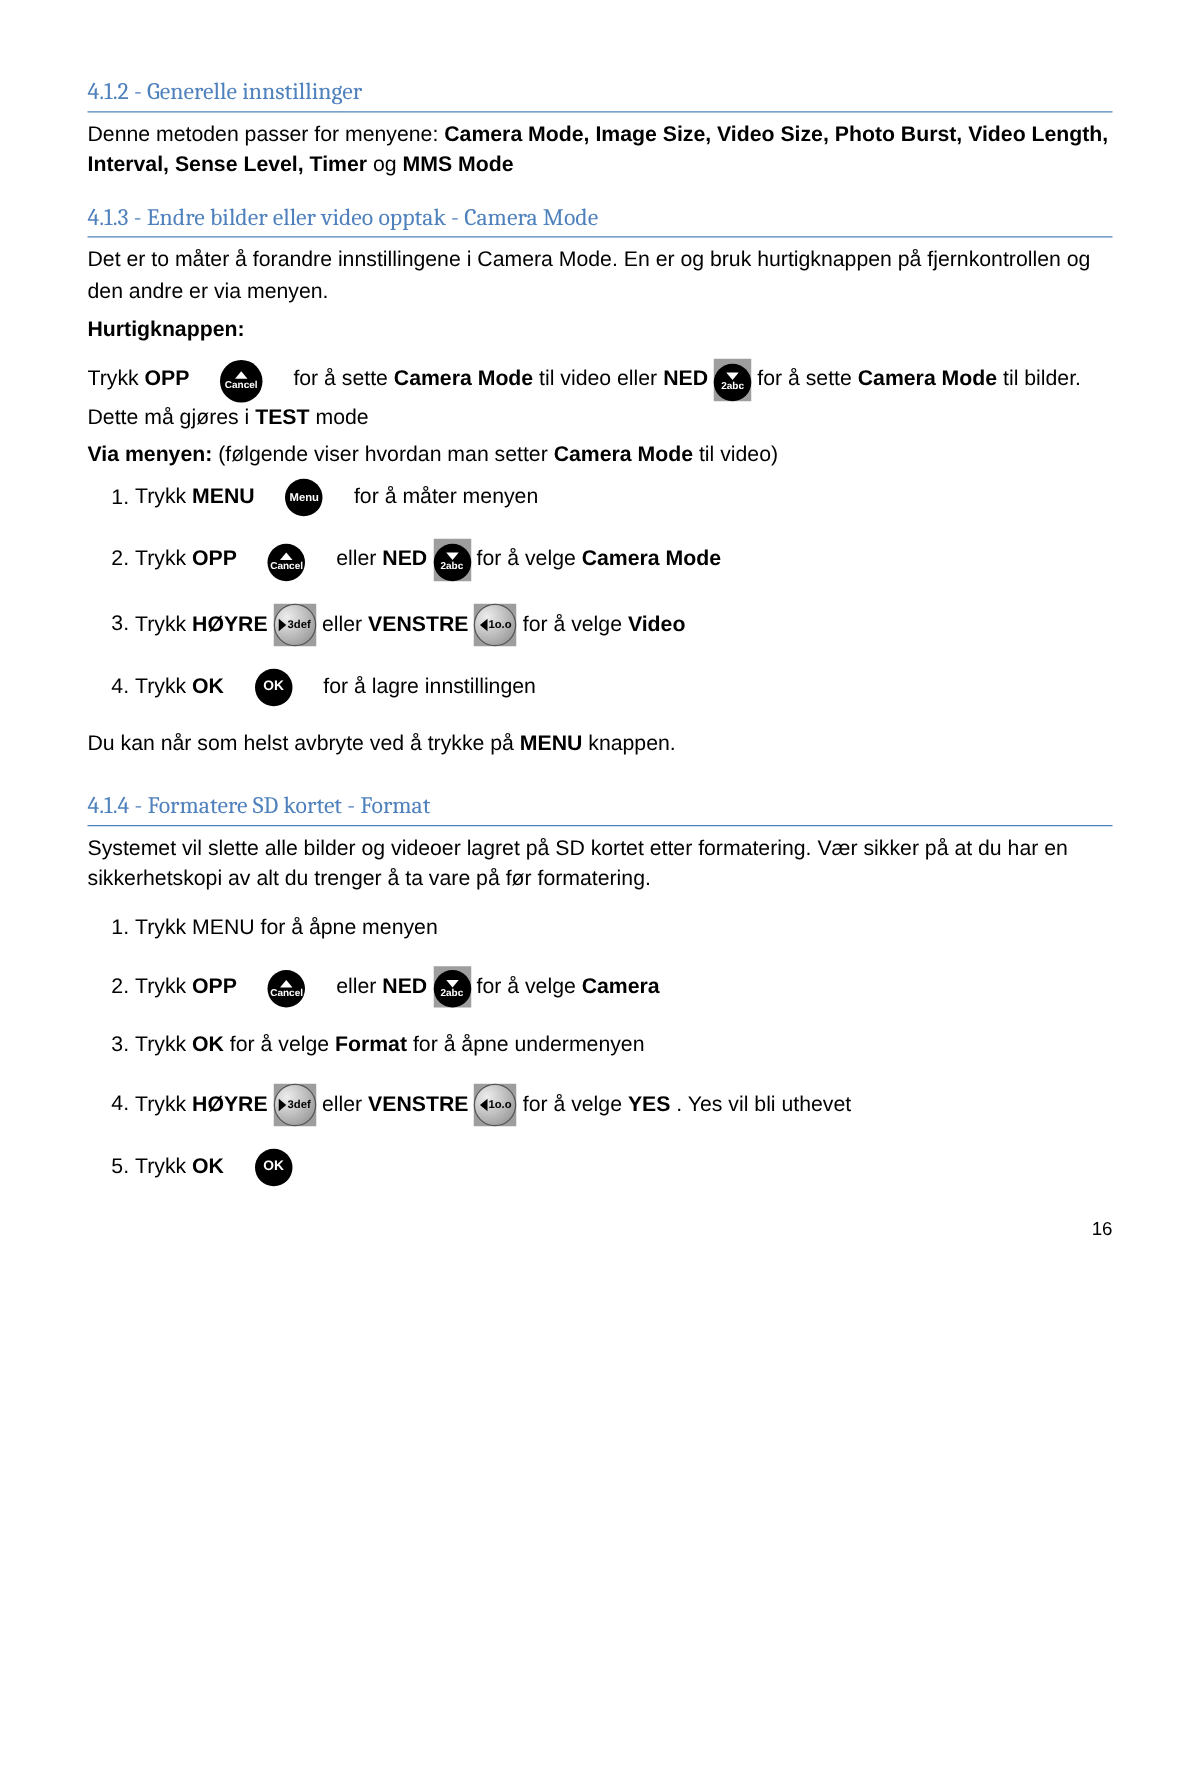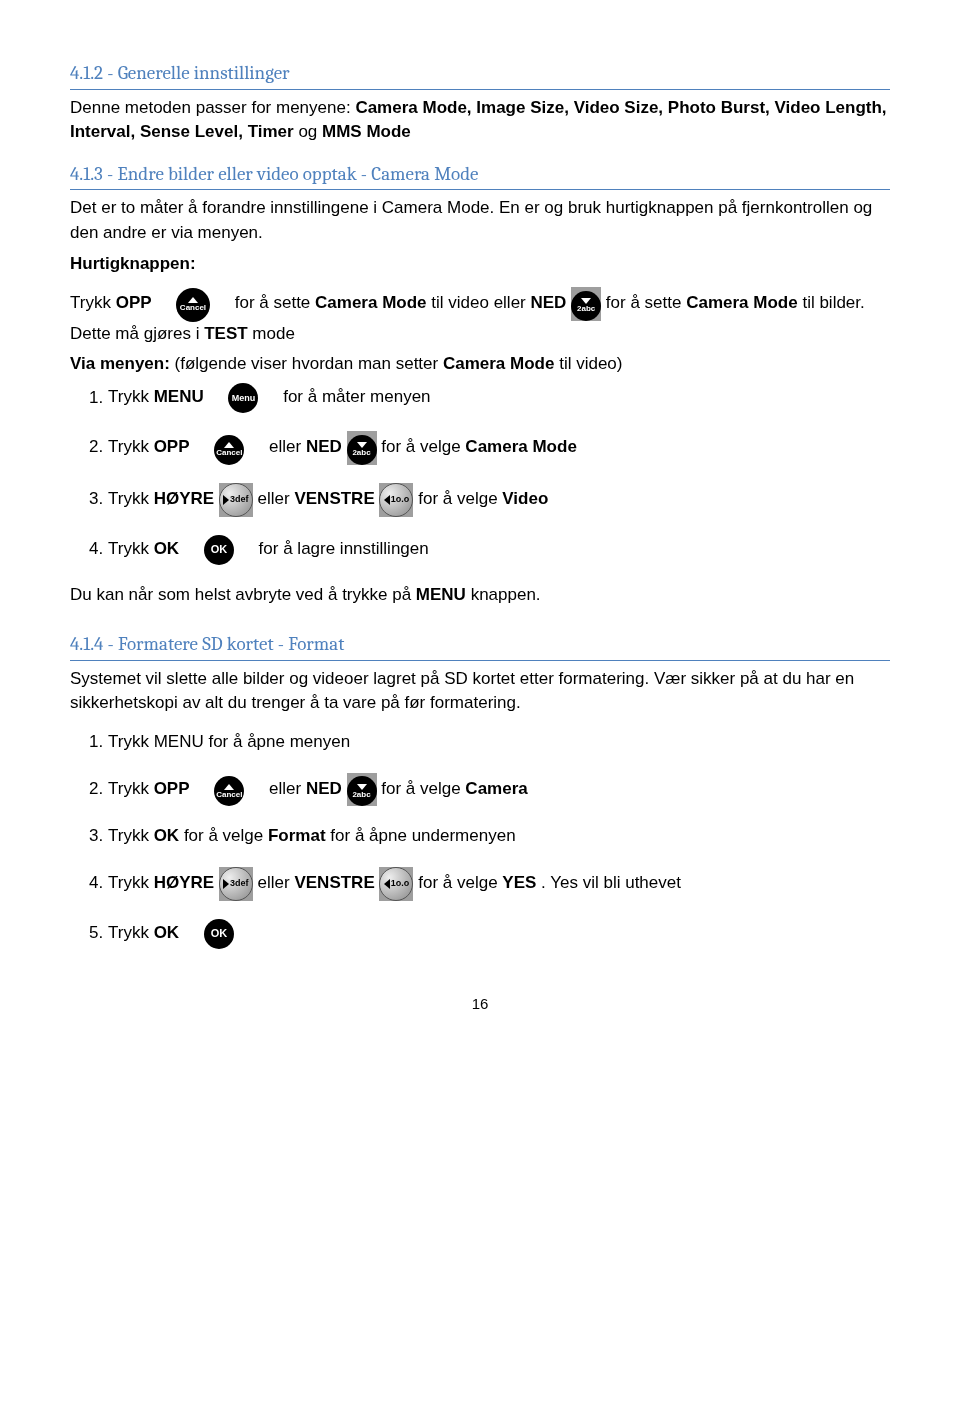--- a/index.html
+++ b/index.html
@@ -66,22 +66,22 @@
     background: radial-gradient(circle at 30% 30%, #eee, #888);
     display: inline-flex;
     align-items: center;
     justify-content: center;
     color: #000;
     font-size: 11px;
     font-weight: bold;
     border: 1px solid #555;
   }
   .page-num {
-    text-align: center;
-    margin-top: 44px;
+    text-align: right;
+    margin-top: 24px;
     font-size: 15px;
   }
   .triangle-up {
     width: 0; height: 0;
     border-left: 5px solid transparent;
     border-right: 5px solid transparent;
     border-bottom: 6px solid #fff;
     margin-bottom: 1px;
   }
   .triangle-down {

